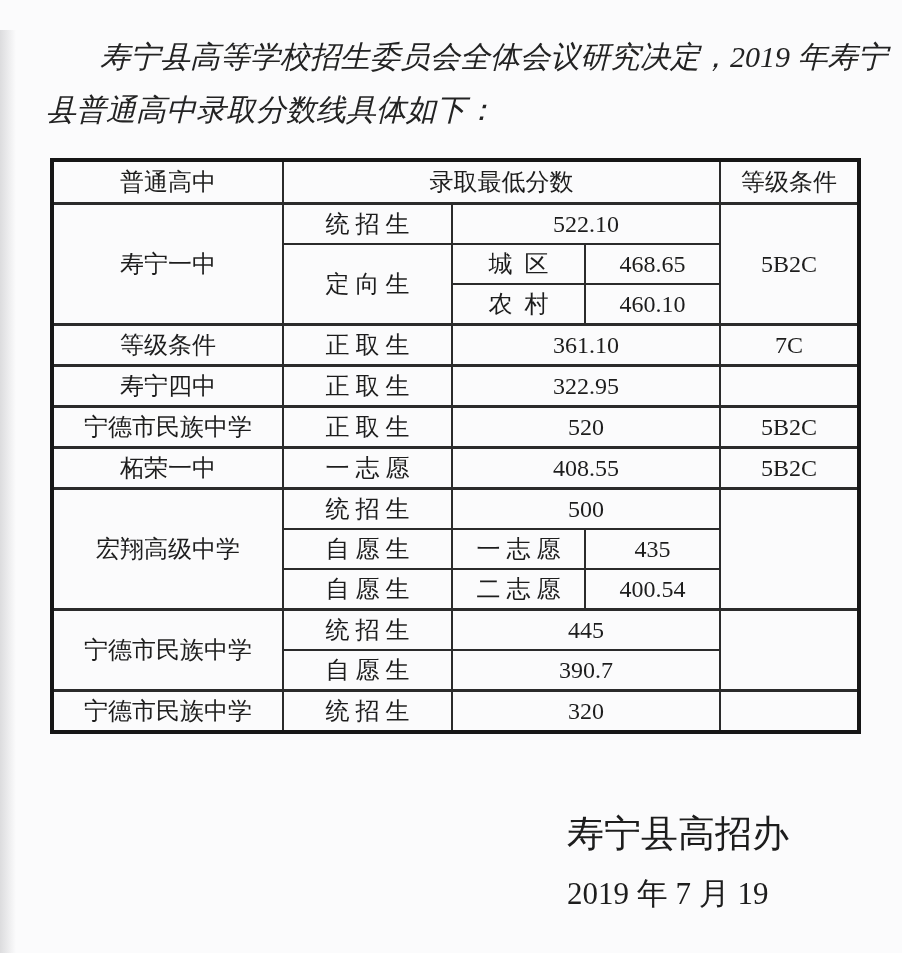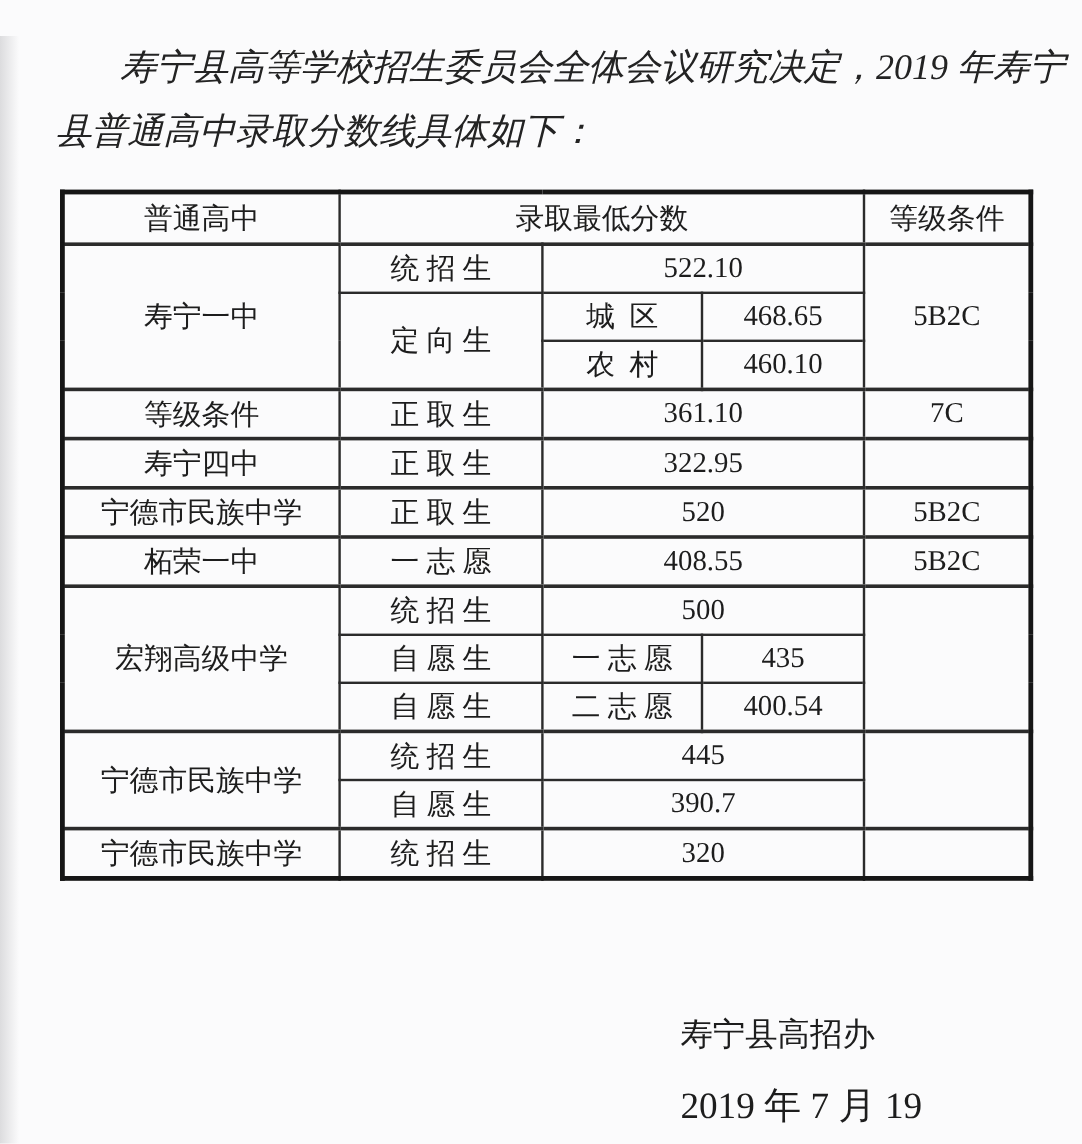--- a/index.html
+++ b/index.html
@@ -43,21 +43,21 @@
     font-weight: 400;
     height: 38px;
     padding: 0;
     white-space: pre;
     overflow: hidden;
     color: #1d1d1d;
   }
   .scores thead th { height: 40px; border-bottom-width: 3px; }
   .scores tr.grp td { border-top-width: 3px; }
 
-  .sig  { margin: 108px 0 0 567px; font-size: 27px; line-height: 40px; white-space: pre; }
+  .sig  { margin: 80px 0 0 567px; font-size: 37px; line-height: 40px; white-space: pre; }
   .date { margin: 20px 0 0 567px;  font-size: 31px; line-height: 40px; white-space: pre; }
 </style>
 </head>
 <body>
 
 <div class="page">
   <div class="edge-shade"></div>
 
   <div class="intro">
     <div class="l1">寿宁县高等学校招生委员会全体会议研究决定，2019 年寿宁</div>

